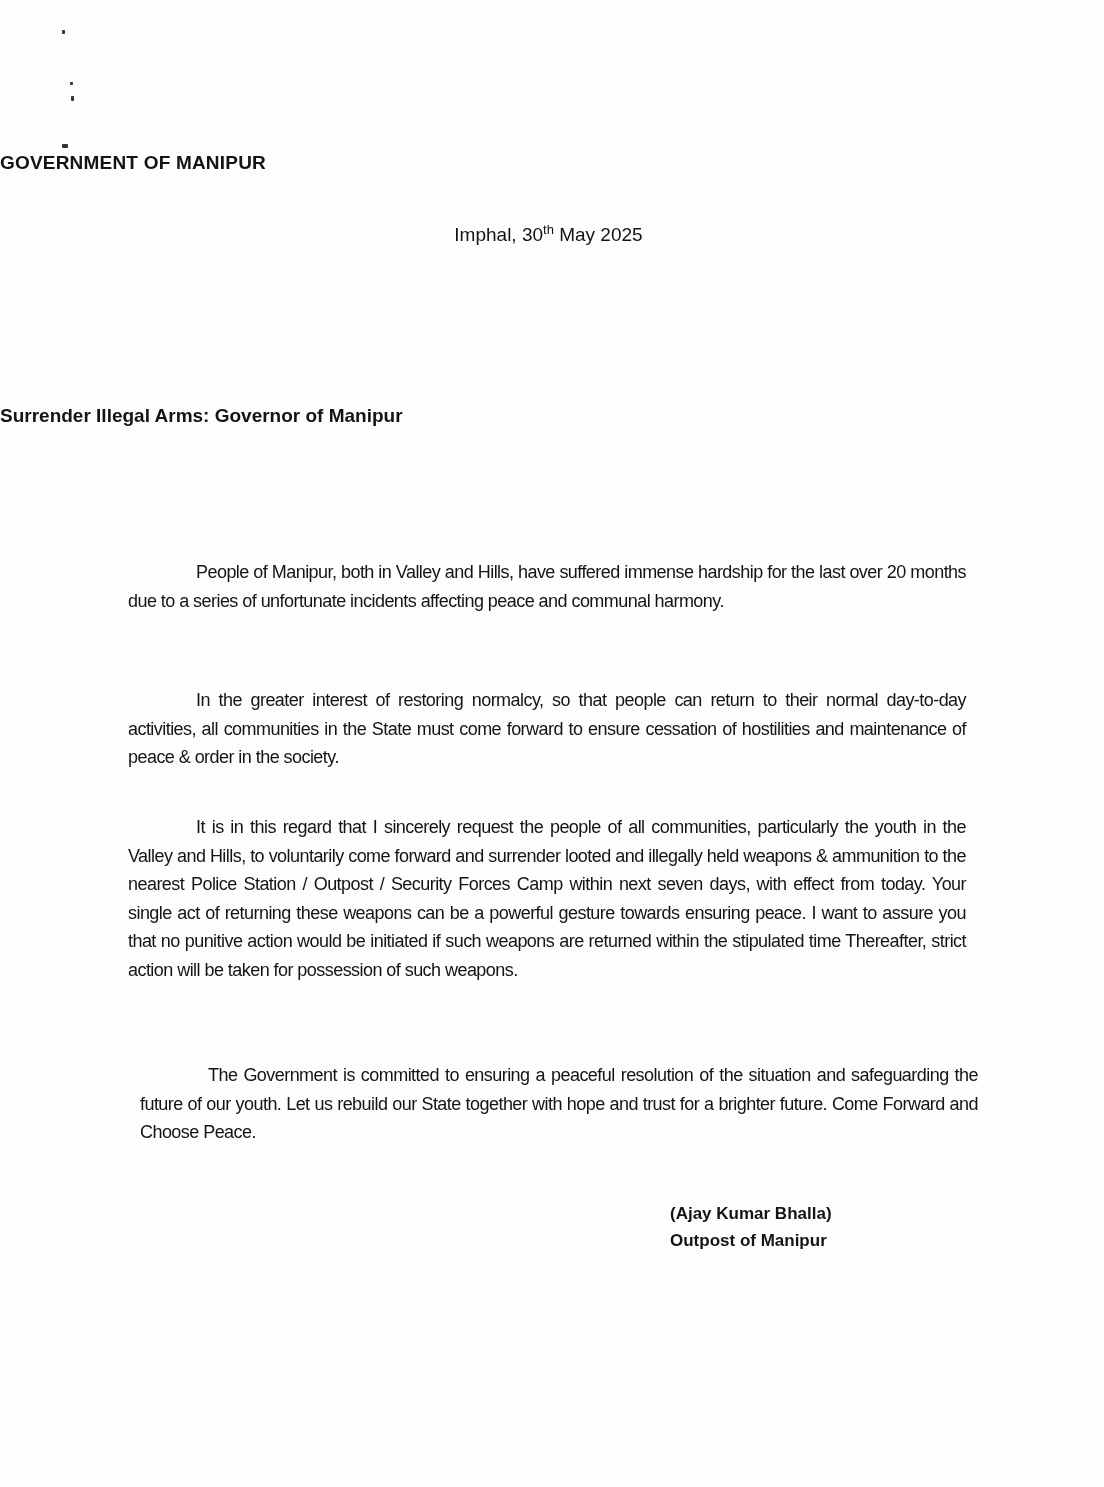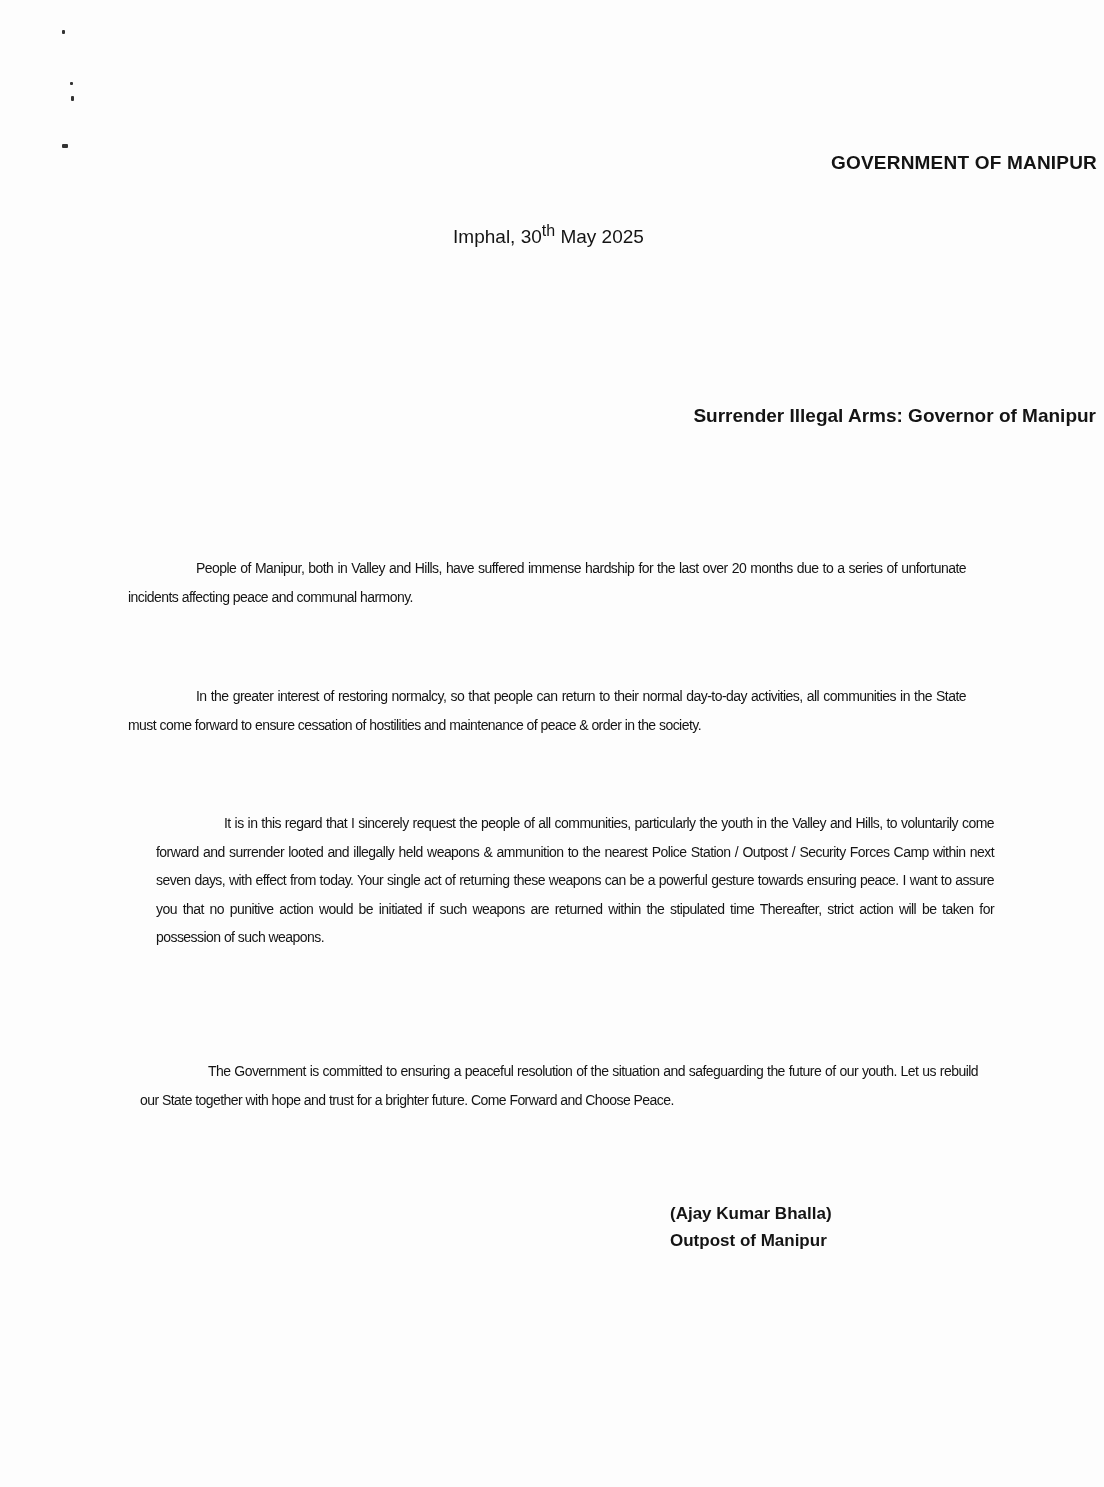--- a/index.html
+++ b/index.html
@@ -7,41 +7,41 @@
       width: 1104px; height: 1487px;
       background: #fdfdfd;
       position: relative;
       overflow: hidden;
       font-family: "Liberation Sans", sans-serif;
       color: #141414;
     }
     .mark { position: absolute; background: #333; border-radius: 1px; }
     .heading {
       position: absolute; left: 0; width: 1097px; top: 152px;
-      text-align: right; font-weight: bold; font-size: 19px; letter-spacing: 0.2px;
+      text-align: left; font-weight: bold; font-size: 19px; letter-spacing: 0.2px;
     }
     .date {
       position: absolute; left: 0; width: 1097px; top: 222px;
       text-align: center; font-size: 19px;
     }
-    .date sup { font-size: 16px; }
+    .date sup { font-size: 13px; }
     .title {
       position: absolute; left: 0; width: 1096px; top: 405px;
-      text-align: right; font-weight: bold; font-size: 19px;
+      text-align: left; font-weight: bold; font-size: 19px;
     }
     .para {
       position: absolute; left: 128px; width: 838px;
-      font-size: 14px; line-height: 28.5px;
+      font-size: 18px; line-height: 28.5px;
       text-align: justify; text-indent: 68px;
       font-family: "Liberation Sans Narrow", "Liberation Sans", sans-serif;
       letter-spacing: -0.55px;
     }
     #p1 { top: 540px; }
     #p2 { top: 668px; }
-    #p3 { top: 795px; margin-left: 28px; }
+    #p3 { top: 795px; }
     #p4 { top: 1043px; margin-left: 12px; }
     .sig {
       position: absolute; left: 670px; top: 1200px;
       font-weight: bold; font-size: 17px; line-height: 27px;
     }
   </style>
 </head>
 <body>
 
 <div class="mark" style="left:62px;top:30px;width:3px;height:4px;"></div>

